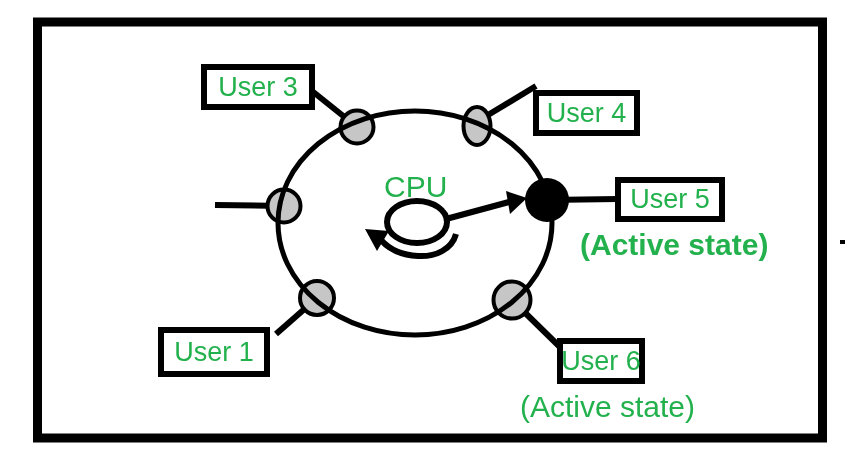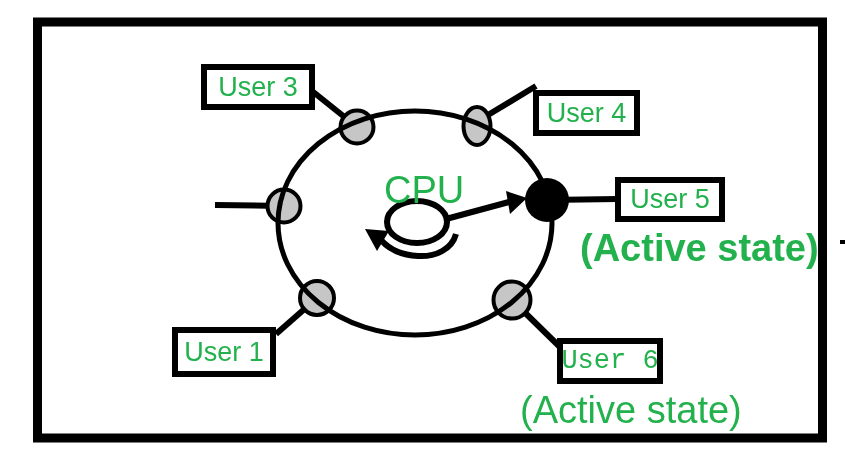--- a/index.html
+++ b/index.html
@@ -31,32 +31,32 @@
     justify-content: center;
     color: #22b14c;
     font-size: 27px;
     line-height: 1;
     white-space: nowrap;
     z-index: 2;
   }
   .free-text {
     position: absolute;
     color: #22b14c;
-    font-size: 38px;
+    font-size: 30px;
     line-height: 1.1;
     text-align: left;
     white-space: nowrap;
     z-index: 2;
   }
   .box-user3 { left: 201px; top: 64px;  width: 114px; height: 46px; }
   .box-user4 { left: 533px; top: 60px;  width: 107px; height: 46px; margin-top: 30px; }
   .box-user2 { left: 110px; top: 183px; width: 109px; height: 45px; }
   .box-user5 { left: 615px; top: 177px; width: 110px; height: 45px; }
-  .box-user1 { left: 172px; top: 327px; width: 104px; height: 50px; }
-  .box-user6 { left: 557px; top: 338px; width: 106px; height: 46px; font-family: Liberation Mono, monospace; }
+  .box-user1 { left: 158px; top: 327px; width: 112px; height: 50px; }
+  .box-user6 { left: 557px; top: 338px; width: 88px; height: 46px; }
   .txt-cpu    { left: 384px; top: 170px; width: 70px; }
   .txt-active { left: 580px; top: 228px; width: 205px; font-weight: bold; }
   .txt-ready  { left: 520px; top: 390px; width: 195px; }
 </style>
 </head>
 <body>
 
 <div class="canvas">
 
   <svg class="shapes" width="845" height="465" viewBox="0 0 845 465">

